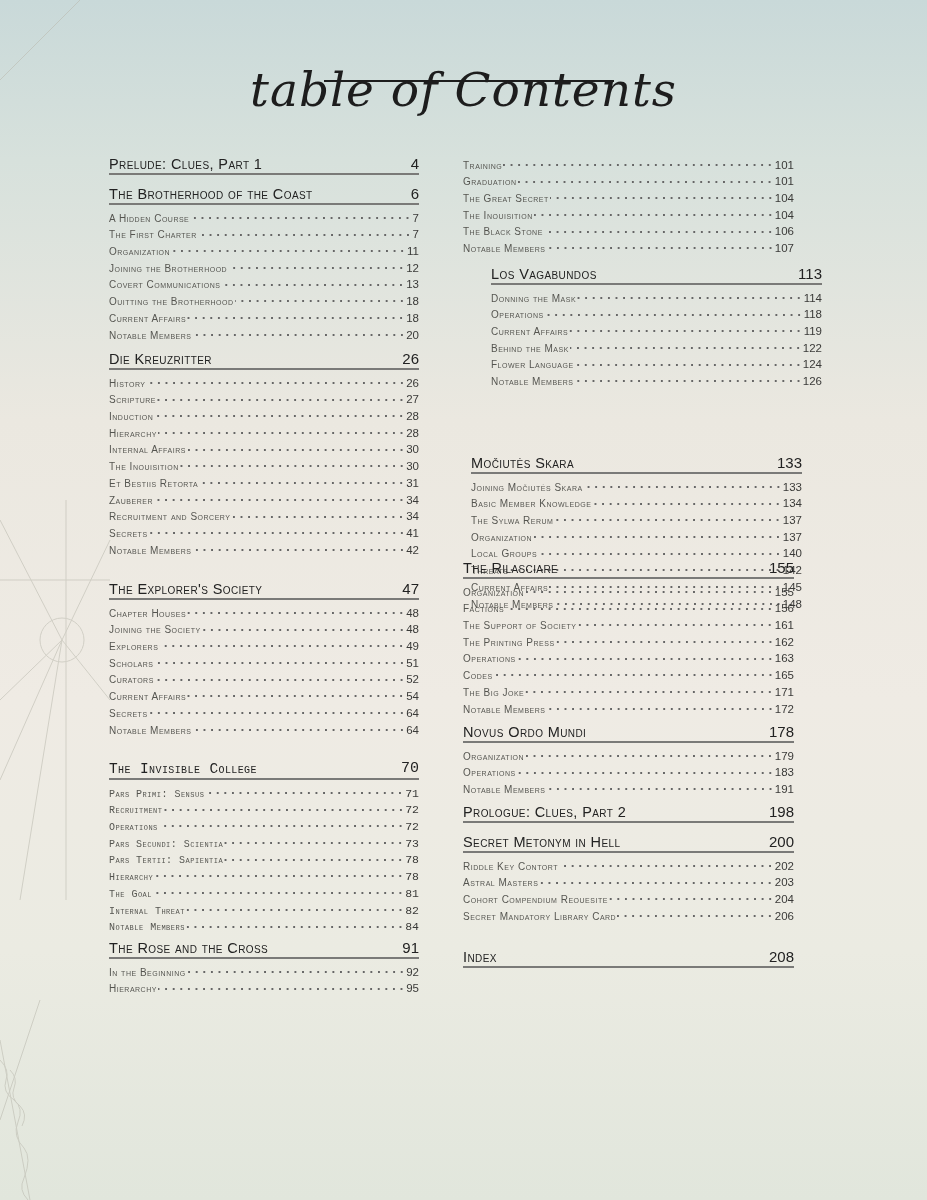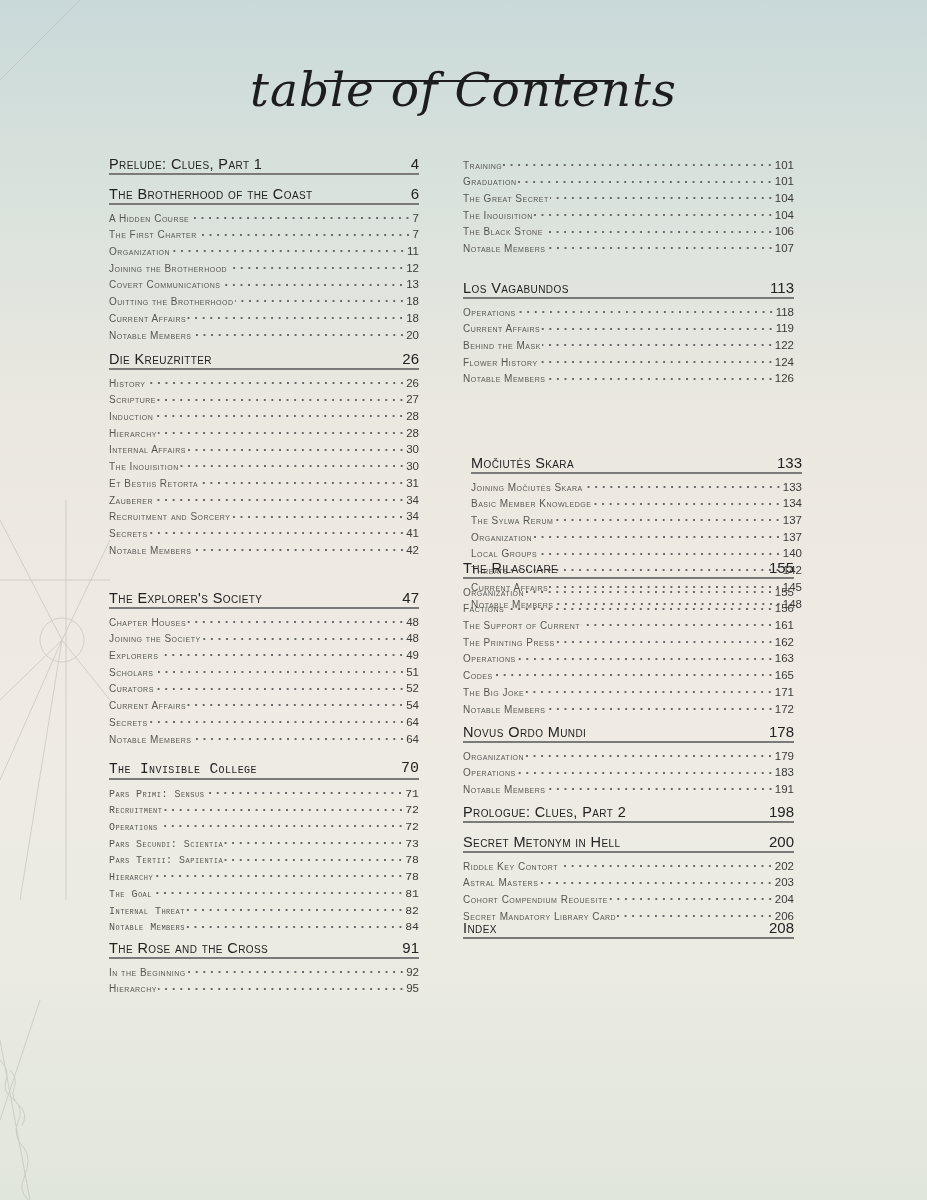--- a/index.html
+++ b/index.html
@@ -176,21 +176,21 @@
         <span class="lbl">Secrets</span>
         <span class="dots"></span>
         <span class="pg">41</span>
       </div>
       <div class="entry">
         <span class="lbl">Notable Members</span>
         <span class="dots"></span>
         <span class="pg">42</span>
       </div>
     </div>
-    <div class="section" style="top: 577px; margin-top: 9px;">
+    <div class="section" style="top: 577px;">
       <div class="sec-head">
         <span>The Explorer's Society</span>
         <span class="num">47</span>
       </div>
       <div class="entry">
         <span class="lbl">Chapter Houses</span>
         <span class="dots"></span>
         <span class="pg">48</span>
       </div>
       <div class="entry">
@@ -323,42 +323,47 @@
         <span class="lbl">The Black Stone</span>
         <span class="dots"></span>
         <span class="pg">106</span>
       </div>
       <div class="entry">
         <span class="lbl">Notable Members</span>
         <span class="dots"></span>
         <span class="pg">107</span>
       </div>
     </div>
-    <div class="section" style="top: 276px;">
+    <div class="section" style="top: 262px; margin-left: 28px;">
       <div class="sec-head">
         <span>Los Vagabundos</span>
         <span class="num">113</span>
       </div>
       <div class="entry">
+        <span class="lbl">Donning the Mask</span>
+        <span class="dots"></span>
+        <span class="pg">114</span>
+      </div>
+      <div class="entry">
         <span class="lbl">Operations</span>
         <span class="dots"></span>
         <span class="pg">118</span>
       </div>
       <div class="entry">
         <span class="lbl">Current Affairs</span>
         <span class="dots"></span>
         <span class="pg">119</span>
       </div>
       <div class="entry">
         <span class="lbl">Behind the Mask</span>
         <span class="dots"></span>
         <span class="pg">122</span>
       </div>
       <div class="entry">
-        <span class="lbl">Flower History</span>
+        <span class="lbl">Flower Language</span>
         <span class="dots"></span>
         <span class="pg">124</span>
       </div>
       <div class="entry">
         <span class="lbl">Notable Members</span>
         <span class="dots"></span>
         <span class="pg">126</span>
       </div>
     </div>
     <div class="section" style="top: 451px; margin-left: 8px;">
@@ -416,21 +421,21 @@
         <span class="lbl">Organization</span>
         <span class="dots"></span>
         <span class="pg">155</span>
       </div>
       <div class="entry">
         <span class="lbl">Factions</span>
         <span class="dots"></span>
         <span class="pg">156</span>
       </div>
       <div class="entry">
-        <span class="lbl">The Support of Current</span>
+        <span class="lbl">The Support of Society</span>
         <span class="dots"></span>
         <span class="pg">161</span>
       </div>
       <div class="entry">
         <span class="lbl">The Printing Press</span>
         <span class="dots"></span>
         <span class="pg">162</span>
       </div>
       <div class="entry">
         <span class="lbl">Operations</span>
@@ -499,19 +504,19 @@
         <span class="lbl">Cohort Compendium Requesite</span>
         <span class="dots"></span>
         <span class="pg">204</span>
       </div>
       <div class="entry">
         <span class="lbl">Secret Mandatory Library Card</span>
         <span class="dots"></span>
         <span class="pg">206</span>
       </div>
     </div>
-    <div class="section" style="top: 916px; text-align: right;">
+    <div class="section" style="top: 945px; text-align: right;">
       <div class="sec-head">
         <span>Index</span>
         <span class="num">208</span>
       </div>
     </div>
   </div>
 
 </body></html>

